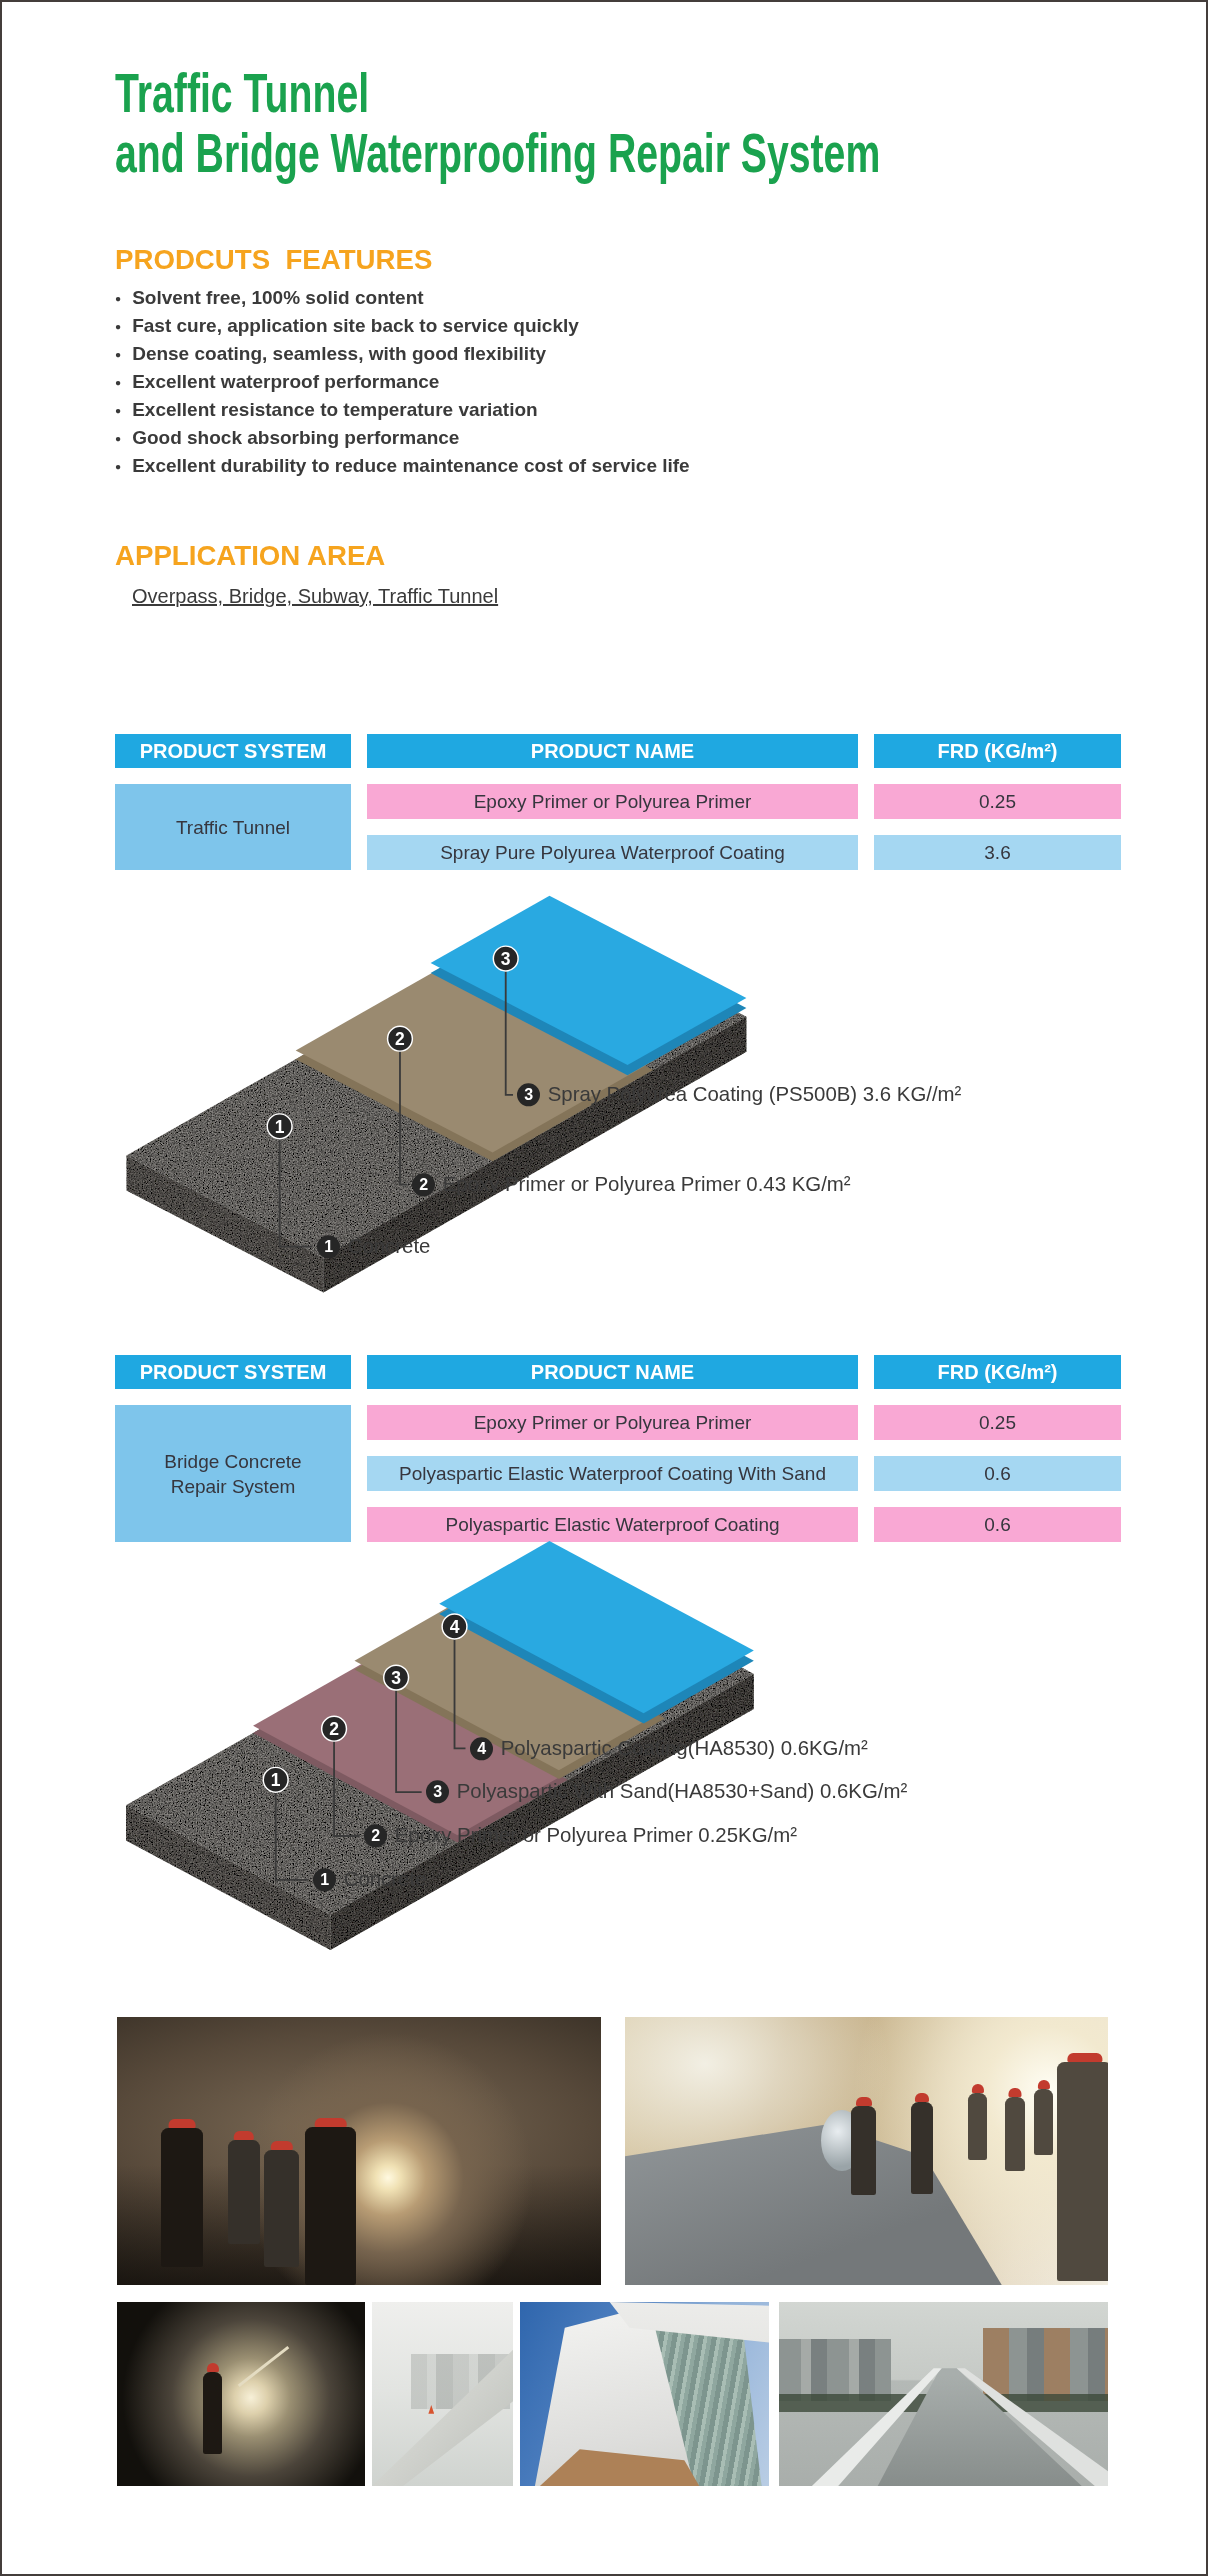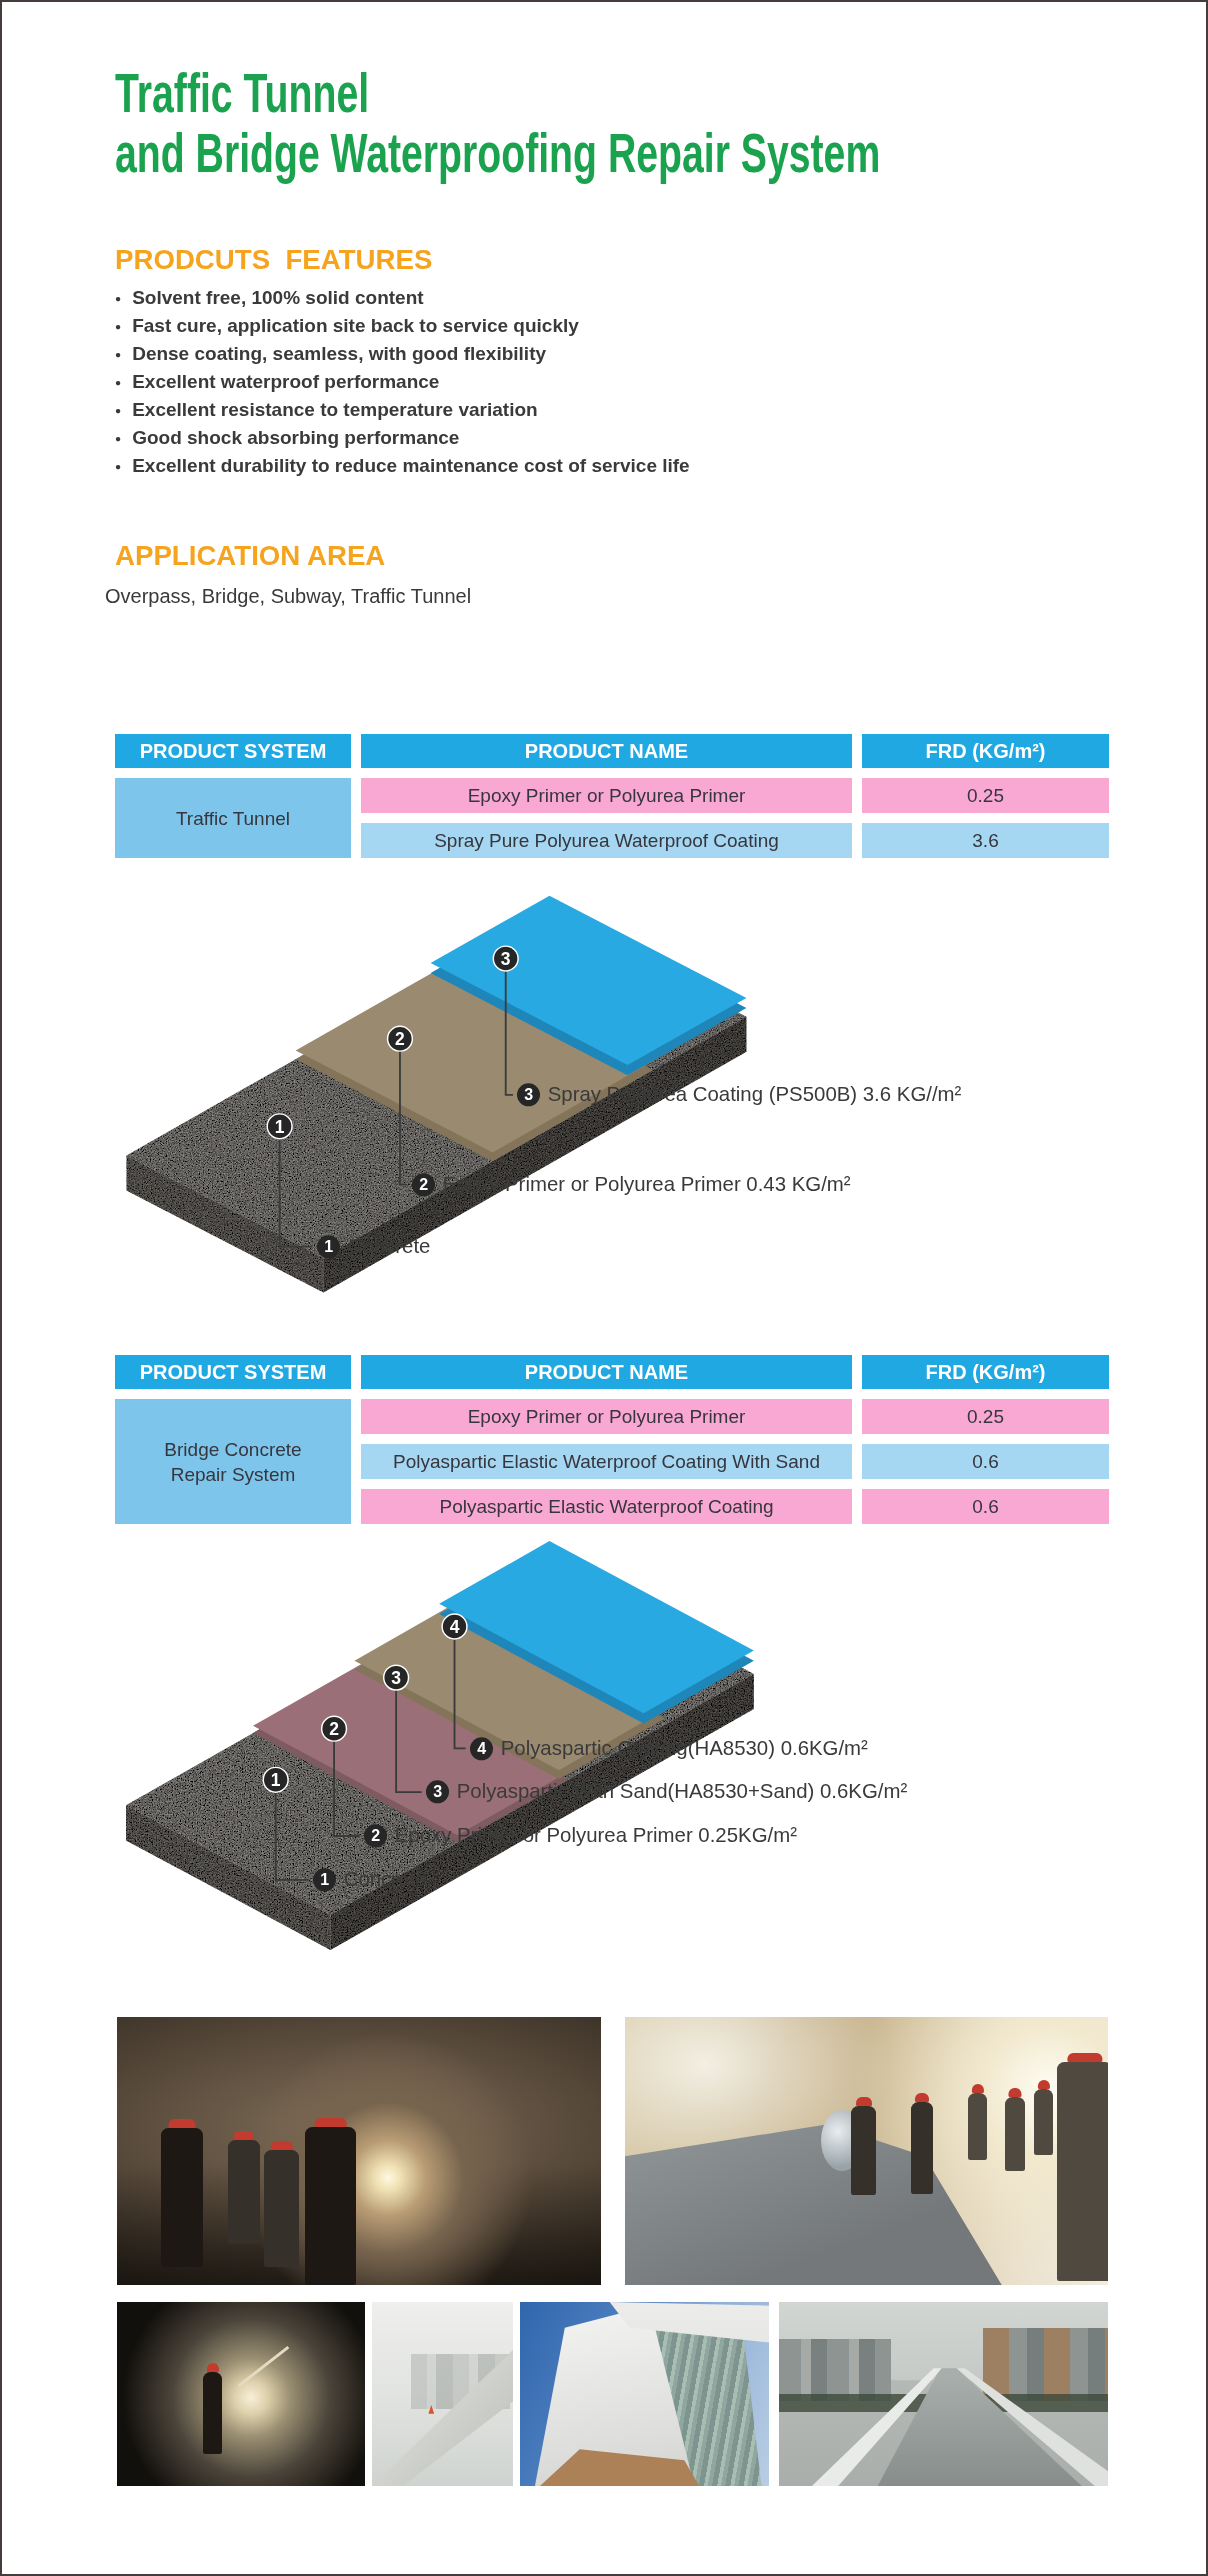--- a/index.html
+++ b/index.html
@@ -23,21 +23,21 @@
 
   
   .features { left:113px; top:283px; margin:0; padding:0; list-style:none; }
   .features li { font-size:19px; line-height:25px; color:#3a3a3a; display:flex; align-items:baseline;font-weight:bold; }
   .features li::before { content:"●"; font-size:10.2px; margin-right:11px; position:relative; top:-2.2px; }
 
   .body-text { font-size:20px; color:#3a3a3a; }
   .bold-note { font-size:20px; font-weight:bold; color:#3a3a3a; line-height:27px; }
 
   
-  .ptable { left:113px; width:981px; display:grid; grid-template-columns:236px 491px 247px; gap:10px; }
+  .ptable { left:113px; width:981px; display:grid; grid-template-columns:236px 491px 247px; gap:16px; }
   .t1 { top:732px; grid-template-rows:34px 35px 35px; }
   .t2 { top:1353px; grid-template-rows:34px 35px 35px 35px; }
   .th { background:#1fa8e1; color:#fff; font-weight:bold; font-size:20px;
         display:flex; align-items:center; justify-content:center; }
   .cell { display:flex; align-items:center; justify-content:center; font-size:19px; color:#36363e; text-align:center; }
   .system { grid-column:1; grid-row:2 / -1; background:#7ec5eb; line-height:25px; padding:0 42px; }
   .row-a { background:#f9a8d4; }
   .row-b { background:#a5d7f2; }
 
   
@@ -129,21 +129,21 @@
     <li>Solvent free, 100% solid content</li>
     <li>Fast cure, application site back to service quickly</li>
     <li>Dense coating, seamless, with good flexibility</li>
     <li>Excellent waterproof performance</li>
     <li>Excellent resistance to temperature variation</li>
     <li>Good shock absorbing performance</li>
     <li>Excellent durability to reduce maintenance cost of service life</li>
   </ul>
 
   <div class="abs sec-heading" style="left:113px; top:537px;">APPLICATION AREA</div>
-  <div class="abs body-text" style="left:103px; top:583px;">Overpass, Bridge, Subway, Traffic Tunnel</div>
+  <div class="abs body-text" style="left:130px; top:583px;text-decoration:underline;">Overpass, Bridge, Subway, Traffic Tunnel</div>
 
 
   <div class="abs ptable t1">
     <div class="th">PRODUCT SYSTEM</div>
     <div class="th">PRODUCT NAME</div>
     <div class="th">FRD (KG/m²)</div>
     <div class="cell system">Traffic Tunnel</div>
     <div class="cell row-a">Epoxy Primer or Polyurea Primer</div>
     <div class="cell row-a">0.25</div>
     <div class="cell row-b">Spray Pure Polyurea Waterproof Coating</div>

